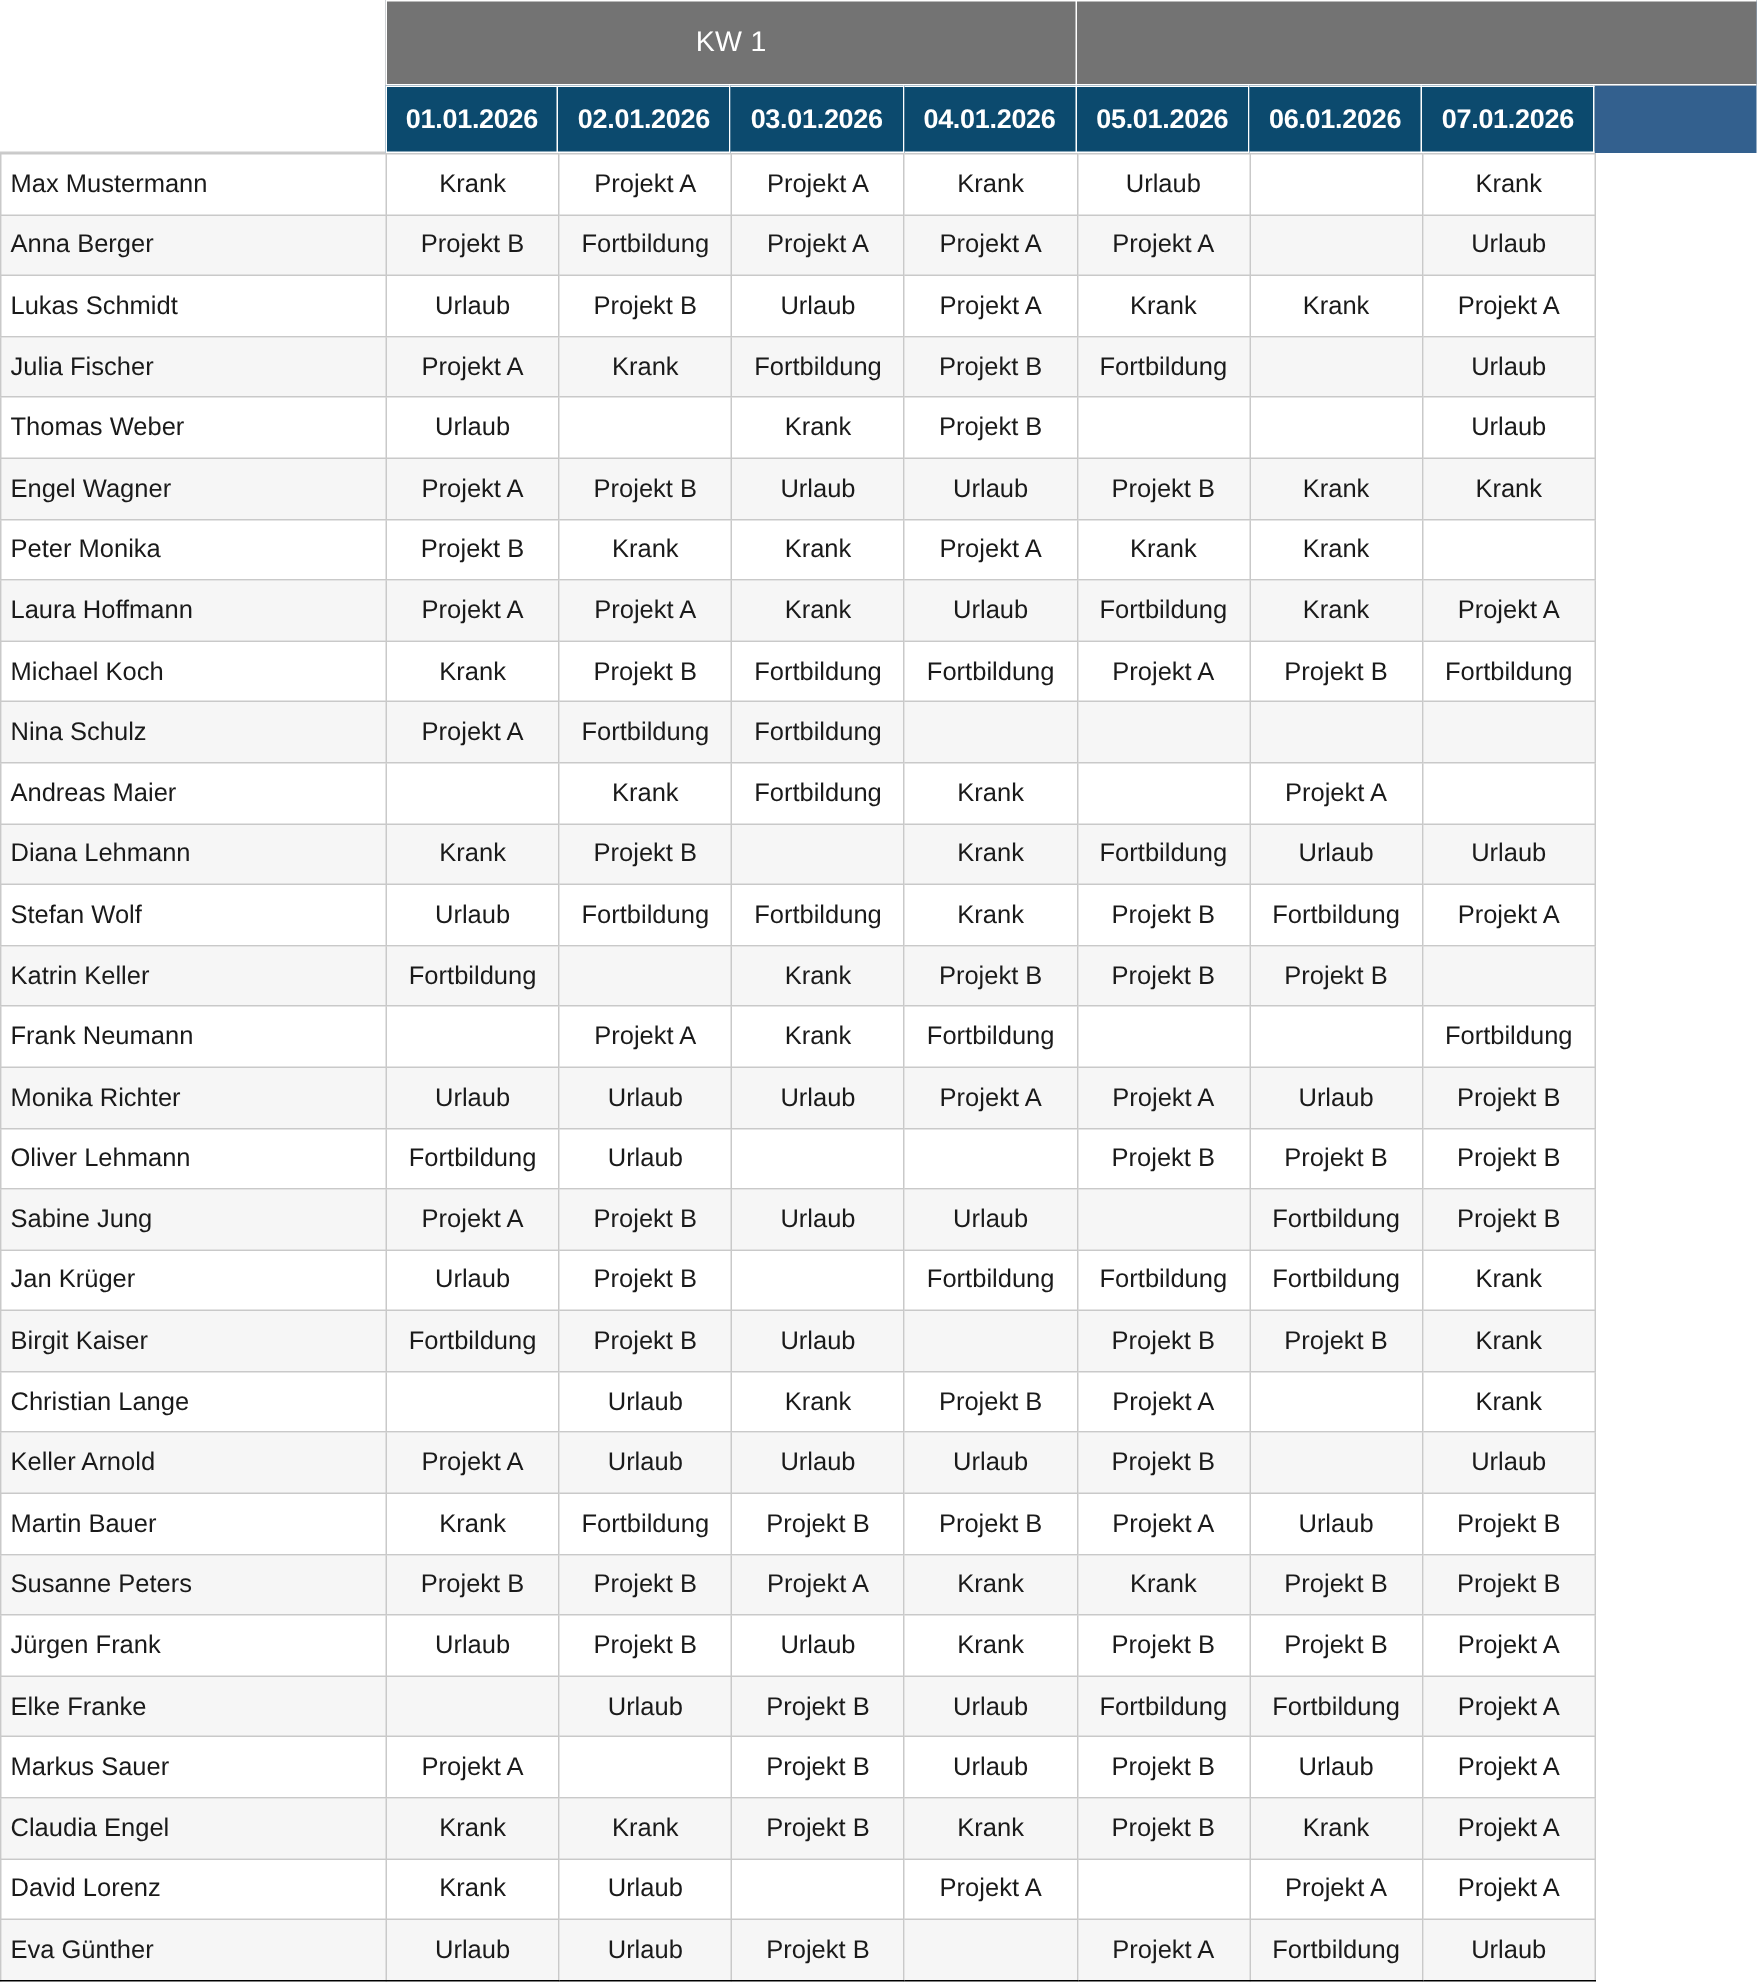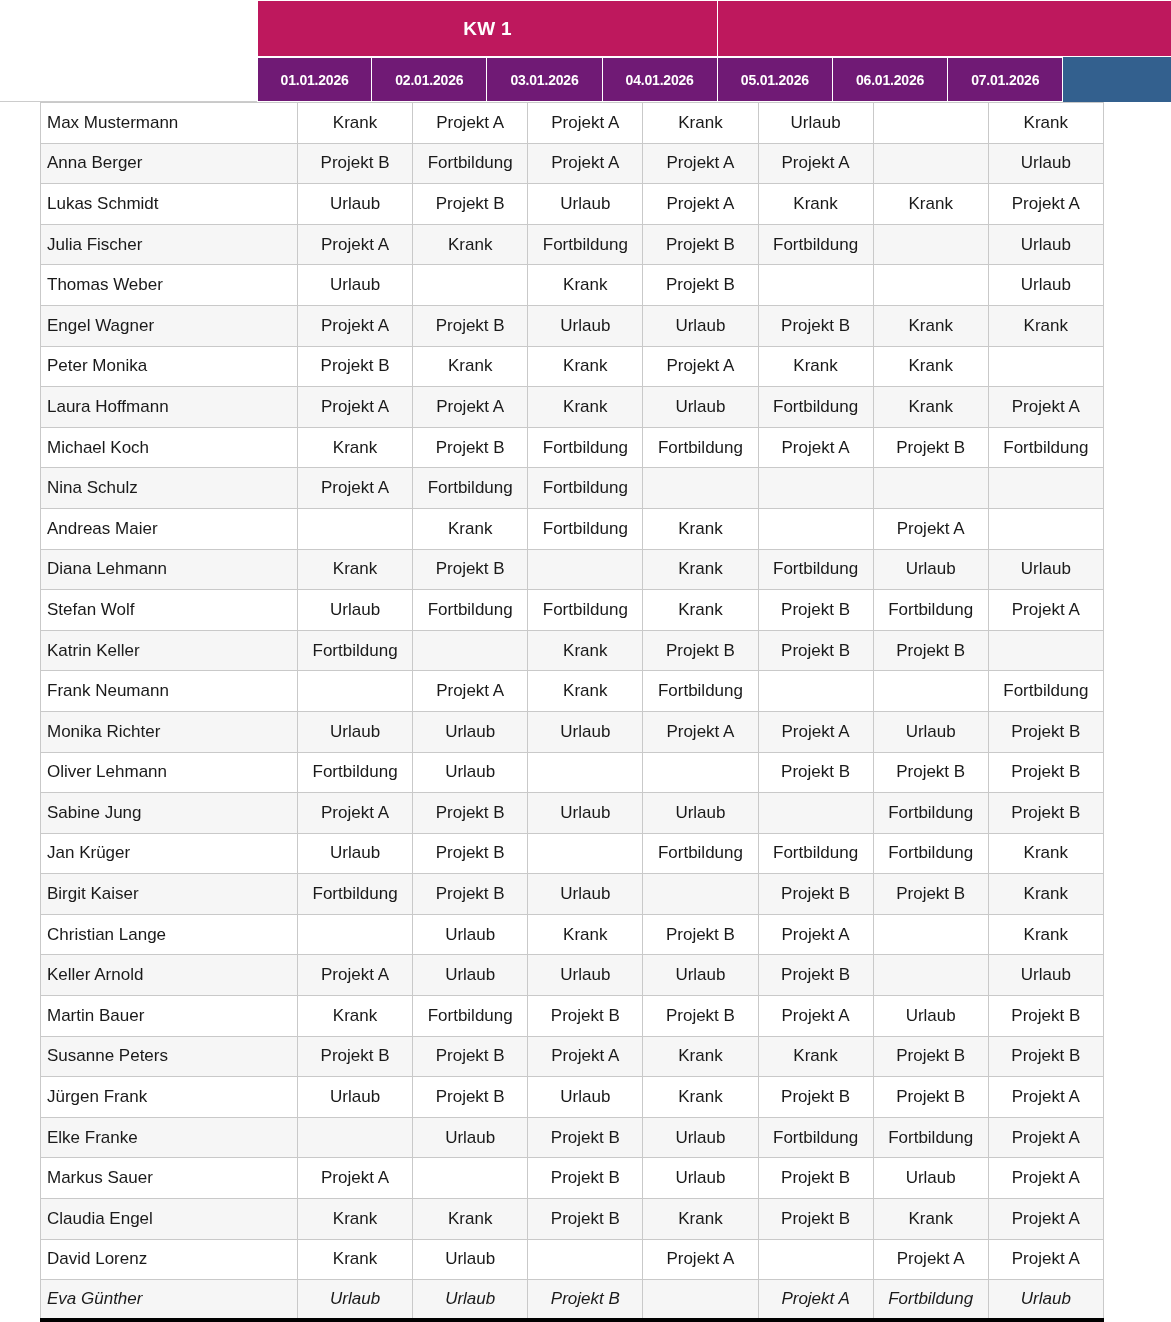--- a/index.html
+++ b/index.html
@@ -40,24 +40,24 @@
 
   
   .group-row {
     position: absolute;
     left: 257px;
     top: 0;
     height: 57px;
     display: flex;
   }
   .group-cell {
-    background: #be185d;
+    background: #737373;
     color: #ffffff;
     font-size: 19px;
-    font-weight: bold;
+    font-weight: normal;
     display: flex;
     align-items: center;
     justify-content: center;
     box-sizing: border-box;
     border: 1px solid #ffffff;
     border-left: none;
     letter-spacing: 0.2px;
   }
   .group-cell:first-child { border-left: 1px solid #ffffff; }
   .group-cell.kw1 { width: 461px; }
@@ -66,23 +66,23 @@
   
   .date-row {
     position: absolute;
     left: 257px;
     top: 57px;
     height: 45px;
     display: flex;
   }
   .date-cell {
     width: 115.2px;
-    background: #701a75;
+    background: #0c4a6e;
     color: #ffffff;
-    font-size: 14px;
+    font-size: 18px;
     font-weight: bold;
     display: flex;
     align-items: center;
     justify-content: center;
     box-sizing: border-box;
     border: 1px solid #ffffff;
     border-left: none;
     letter-spacing: -0.2px;
   }
   .date-cell:first-child { border-left: 1px solid #ffffff; }
@@ -100,21 +100,20 @@
   }
 
   
   #grid {
     position: absolute;
     left: 0;
     top: 102px;
     width: 1063px;
     border-collapse: collapse;
     table-layout: fixed;
-    margin-left: 40px;
   }
   #grid col.name-col { width: 257px; }
   #grid col.day-col  { width: 115.14px; }
 
   #grid td {
     height: 40.6px;
     box-sizing: border-box;
     border: 1px solid #c9c9c9;
     font-size: 17px;
     padding: 0 6px;
@@ -125,21 +124,21 @@
   #grid tr:not(.alt) td { background: #ffffff; }
 
   td.name-cell {
     text-align: left;
     padding-left: 6px;
     border-left: none;
   }
   td.day-cell {
     text-align: center;
   }
-  #grid tr:last-child td { border-bottom: 4px solid #000000; font-style: italic; }
+  #grid tr:last-child td { border-bottom: 1px solid #000000; }
 </style>
 </head>
 <body>
 
 <div id="sheet">
 
   <div class="header-band">
     <div class="band-fill"></div>
 
     <div class="corner-cell"></div>

